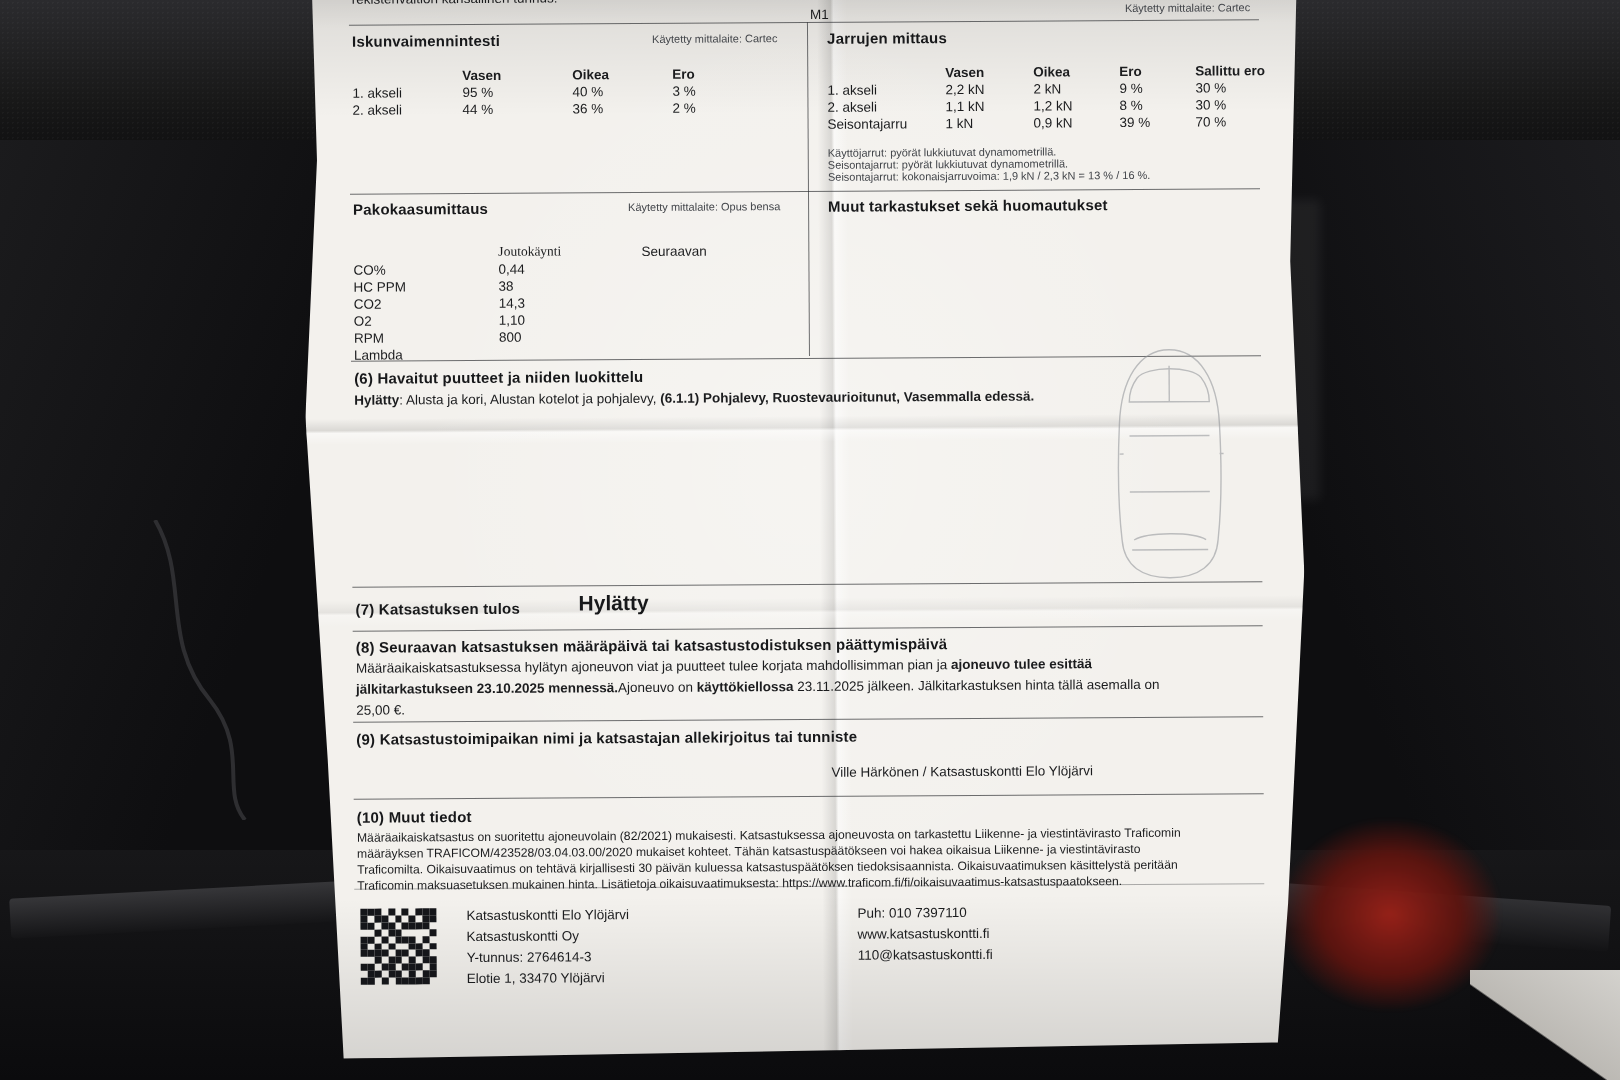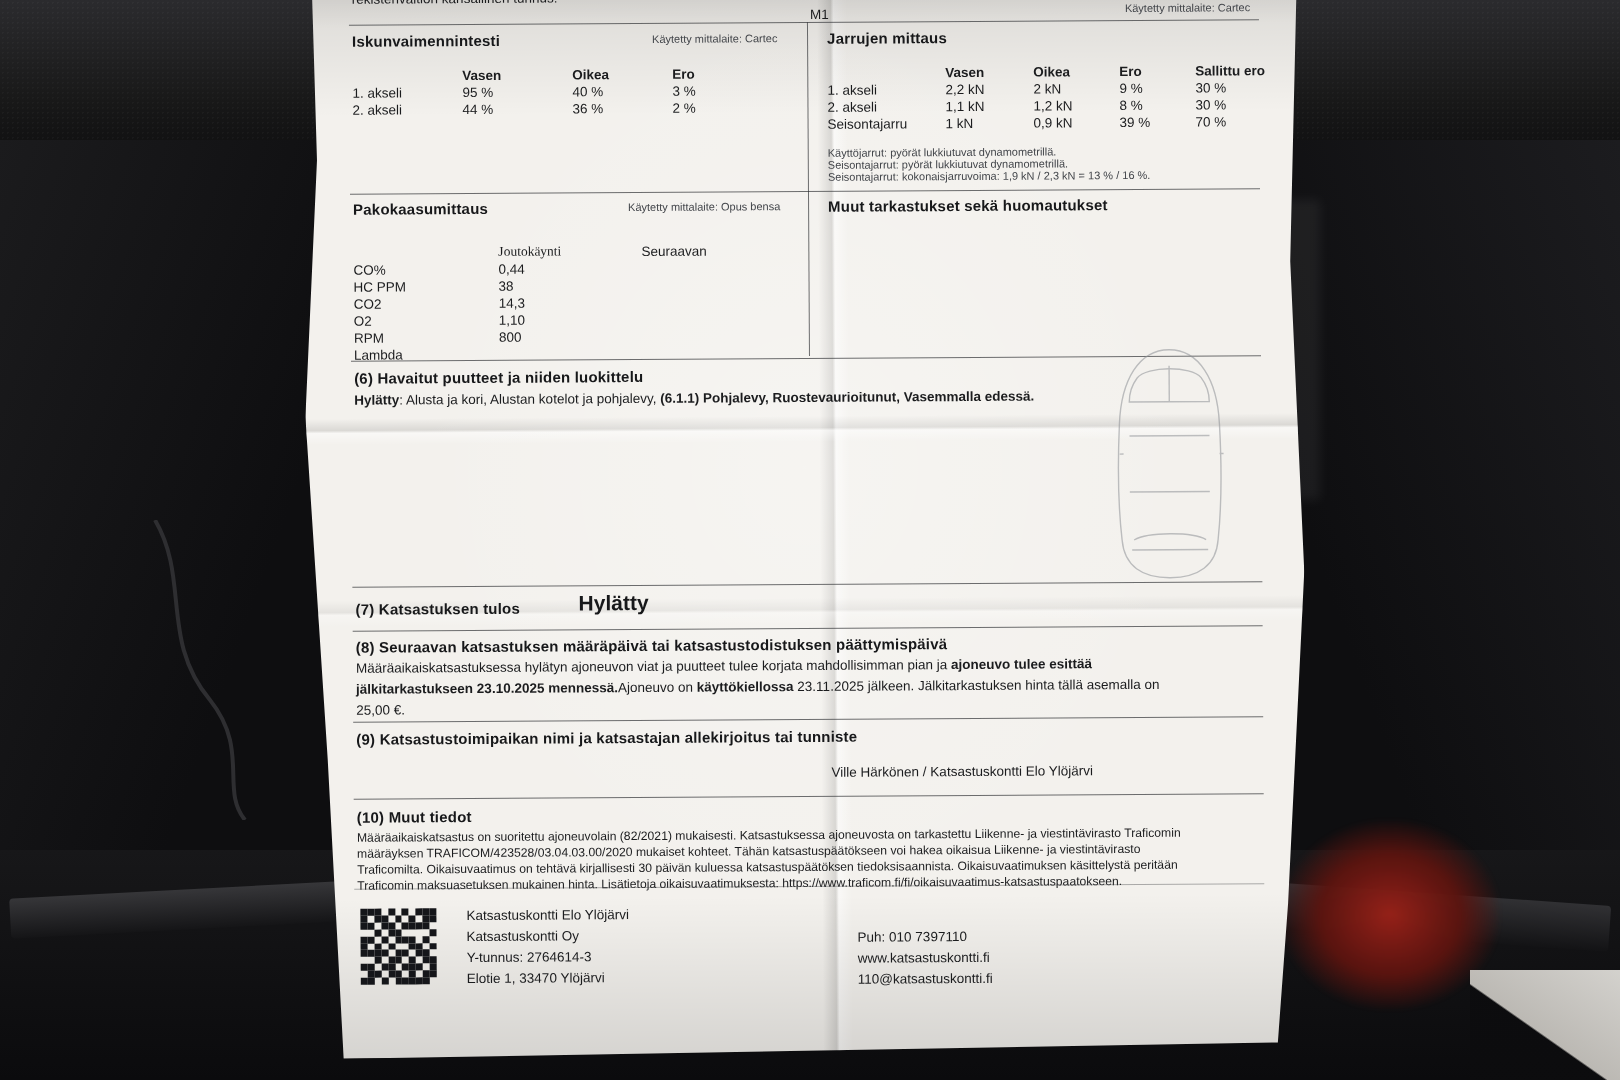--- a/index.html
+++ b/index.html
@@ -441,20 +441,20 @@
       </div>
 
       <div class="sec" style="left:150px;top:918px;margin-left:14px;">
         <div class="t" style="line-height:1.55;">Katsastuskontti Elo Ylöjärvi</div>
         <div class="t" style="line-height:1.55;">Katsastuskontti Oy</div>
         <div class="t" style="line-height:1.55;">Y-tunnus: 2764614-3</div>
         <div class="t" style="line-height:1.55;">Elotie 1, 33470 Ylöjärvi</div>
       </div>
 
       <div class="sec" style="left:555px;top:918px;">
-        <div class="t" style="line-height:1.55;margin-top:24px;">Puh: 010 7397110</div>
+        <div class="t" style="line-height:1.55;">Puh: 010 7397110</div>
         <div class="t" style="line-height:1.55;">www.katsastuskontti.fi</div>
         <div class="t" style="line-height:1.55;">110@katsastuskontti.fi</div>
       </div>
 
     </div>
   </div>
 </div>
 
 </body></html>

